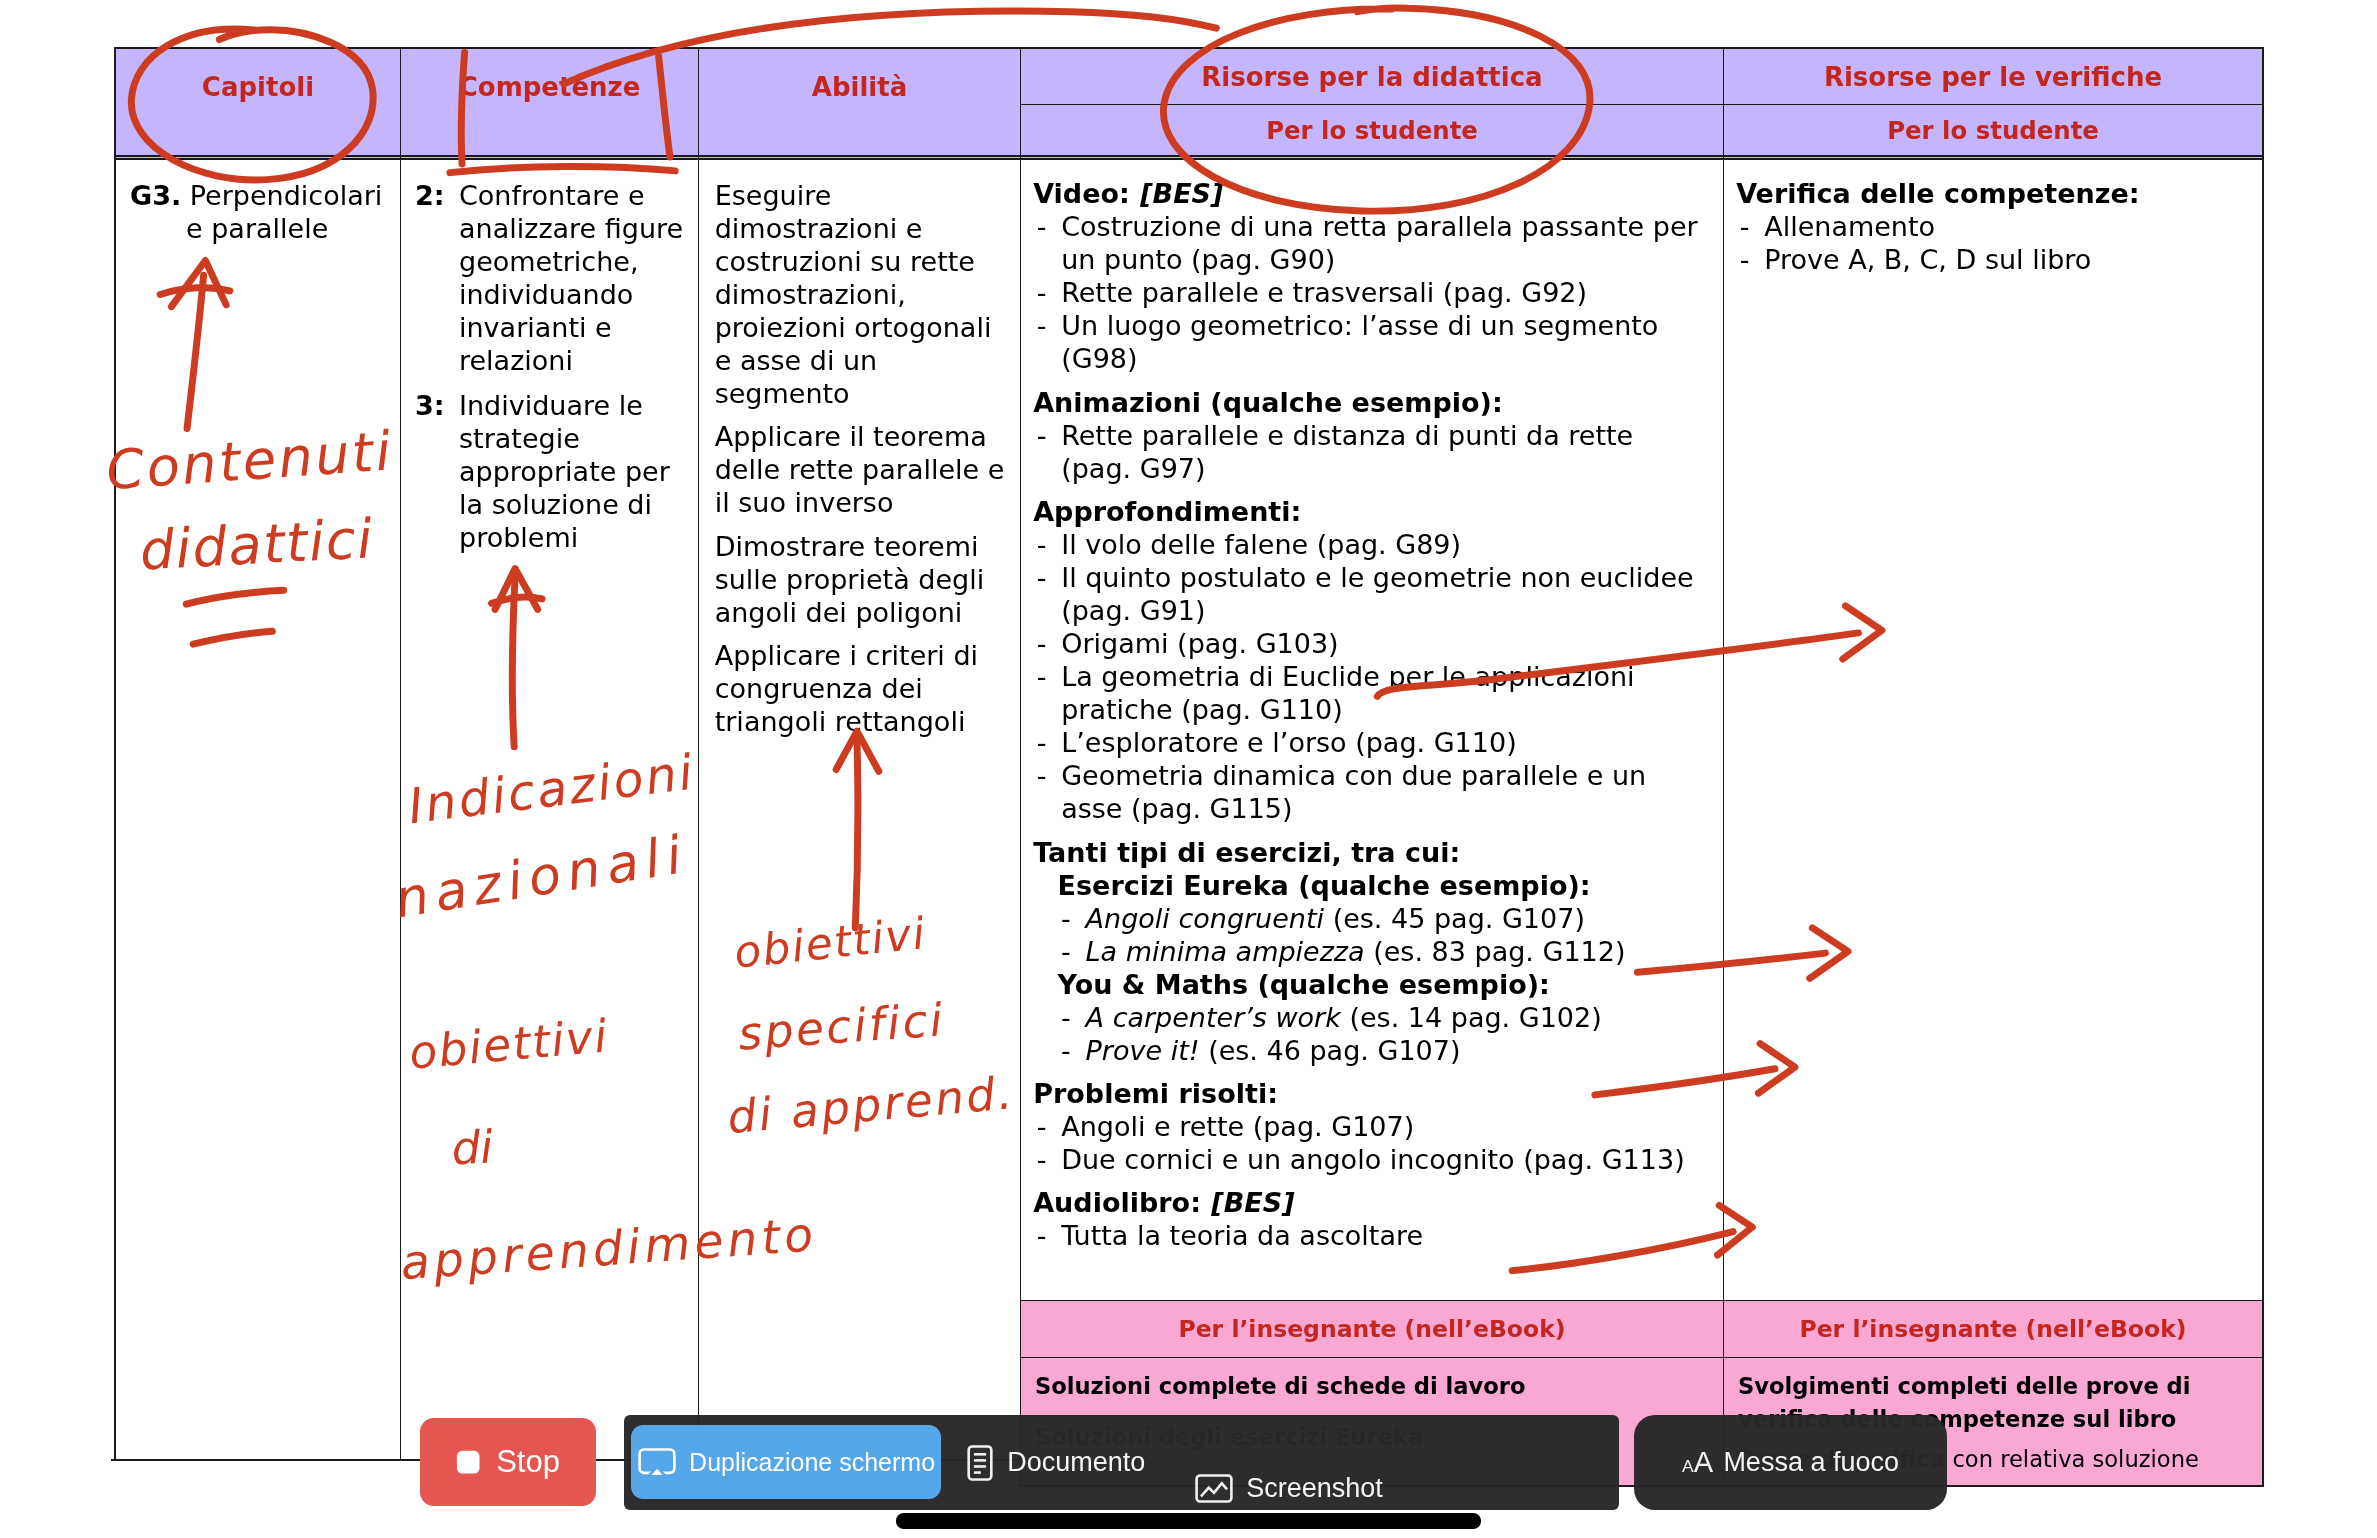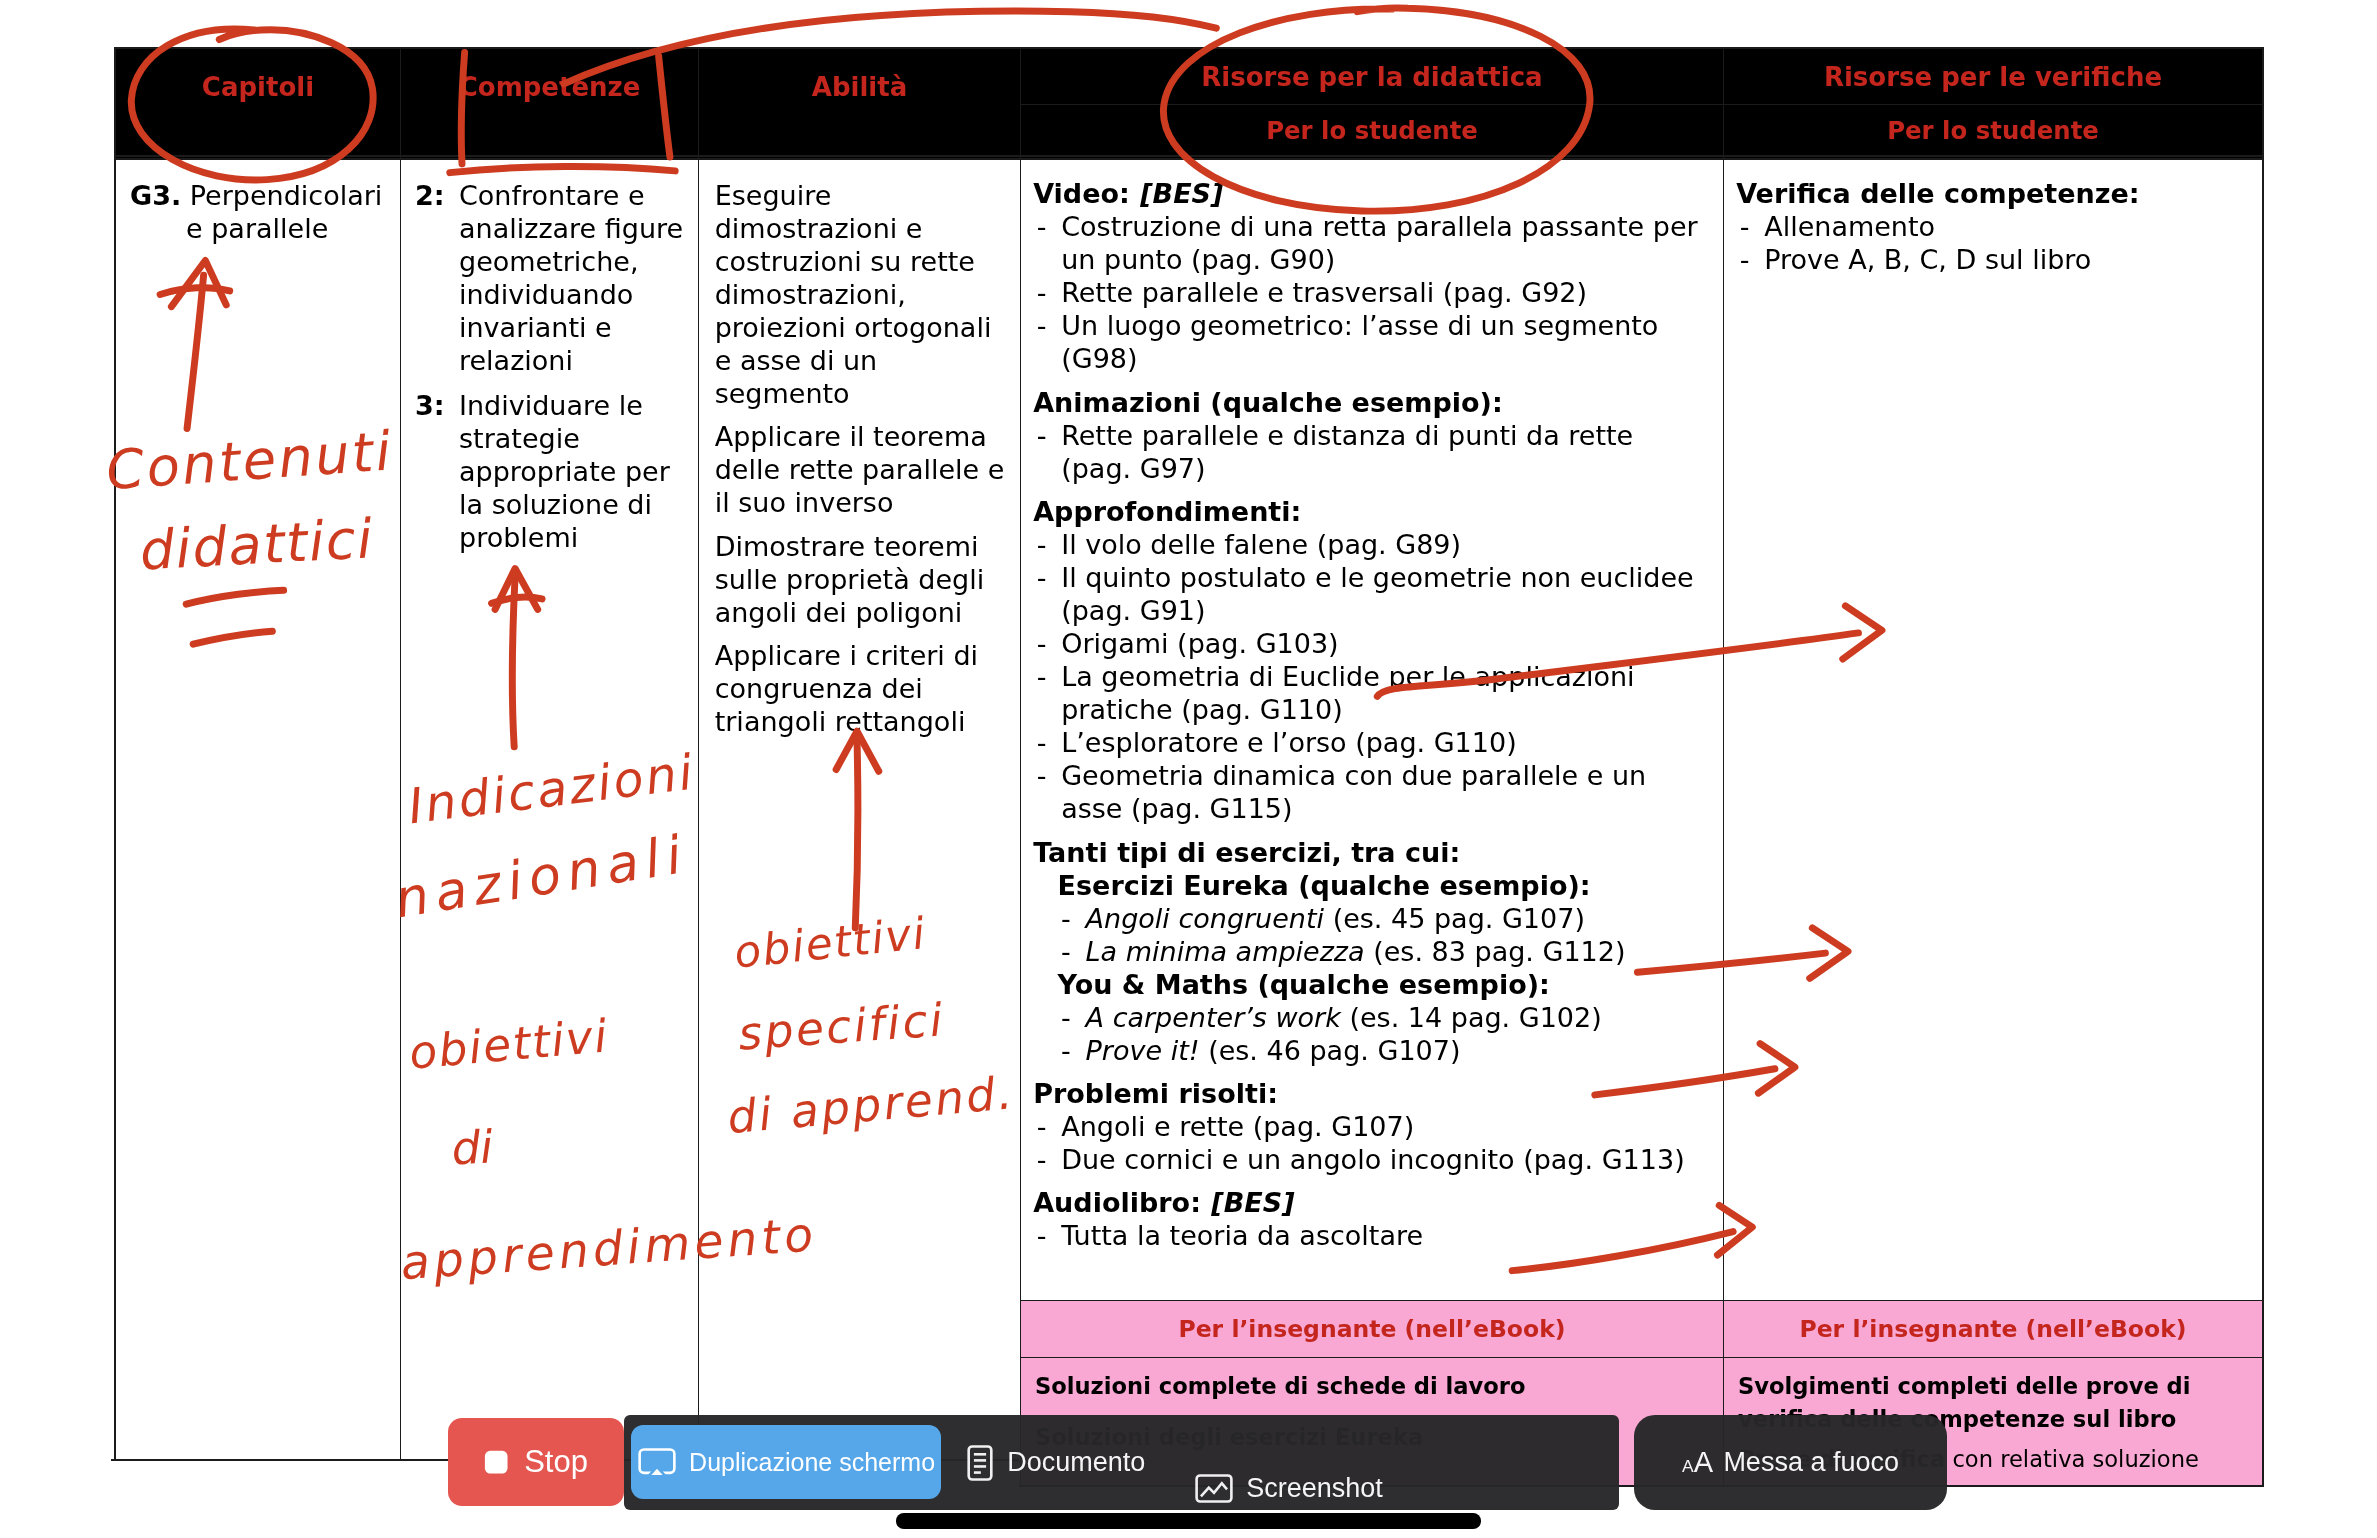--- a/index.html
+++ b/index.html
@@ -7,21 +7,21 @@
          font-family:"DejaVu Sans",sans-serif;color:#000;}
 
   
   #tbl{position:absolute;left:114px;top:47px;width:2146px;height:1436px;
        display:grid;border:2.6px solid #1b1b1b;
        grid-template-columns:285px 298px 322px 703px 538px;
        grid-template-rows:56px 55px 1141px 57px 127px;z-index:1;}
   .cell{box-sizing:border-box;border-right:1.7px solid #1b1b1b;border-bottom:1.7px solid #1b1b1b;
         overflow:hidden;position:relative;}
   .cell.lastcol{border-right:none;}
-  .hdr{background:#000000;color:#c4261d;font-weight:bold;font-size:26px;
+  .hdr{background:#c4b5fd;color:#c4261d;font-weight:bold;font-size:26px;
        display:flex;align-items:center;justify-content:center;text-align:center;}
   .hdr.merged{grid-row:1/3;border-bottom:5.2px double #1b1b1b;align-items:flex-start;padding-top:22.6px;}
   .hdr.sub{border-bottom:5.2px double #1b1b1b;font-size:24.4px;}
   .bodycell{background:#fff;font-size:27px;line-height:33px;}
   .tallbody{grid-row:3/6;border-bottom:none;}
   .ylw{background:#f9a8d4;}
   .ylwhead{color:#c4261d;font-weight:bold;font-size:23.5px;display:flex;align-items:center;justify-content:center;}
   .ylwbody{font-size:22.6px;line-height:33px;font-weight:bold;padding:12.2px 7px 0 14px;}
 
   
@@ -47,21 +47,21 @@
   #patch{position:absolute;left:111px;top:1459px;width:908px;height:31px;background:#fff;
          border-top:2.6px solid #1b1b1b;z-index:4;}
 
   
   #ann{position:absolute;left:0;top:0;z-index:5;pointer-events:none;}
   #ann path{stroke:#cd3c20;stroke-width:8;fill:none;stroke-linecap:round;stroke-linejoin:round;}
   #ann text{fill:#cd3c20;font-family:"DejaVu Sans",sans-serif;font-style:italic;}
 
   
   .tb{position:absolute;z-index:10;font-family:"Liberation Sans",sans-serif;}
-  #stopBtn{left:448px;top:1418px;width:176px;height:88px;background:#e4564f;border-radius:14px;
+  #stopBtn{left:420px;top:1418px;width:176px;height:88px;background:#e4564f;border-radius:14px;
            display:flex;align-items:center;justify-content:center;gap:15.7px;color:#fff;font-size:31px;}
   #panel1{left:624px;top:1415px;width:995px;height:95px;background:rgba(39,39,41,0.97);border-radius:6px;}
   #mirrorBtn{position:absolute;left:7px;top:10.4px;width:310px;height:74px;background:#55a7ea;border-radius:12.2px;
              display:flex;align-items:center;justify-content:center;gap:12.2px;color:#fff;font-size:25px;}
   .tbitem{position:absolute;top:0;height:95px;display:flex;align-items:center;gap:12.2px;color:#f5f5f5;font-size:27px;justify-content:space-between;}
   #docItem{left:341px;}
   #shotItem{left:570px;margin-top:26px;}
   #panel2{left:1634px;top:1415px;width:313px;height:95px;background:rgba(39,39,41,0.97);border-radius:21px;
           display:flex;align-items:center;justify-content:center;gap:10.4px;color:#f5f5f5;font-size:27px;}
   .aa{display:flex;align-items:baseline;}

